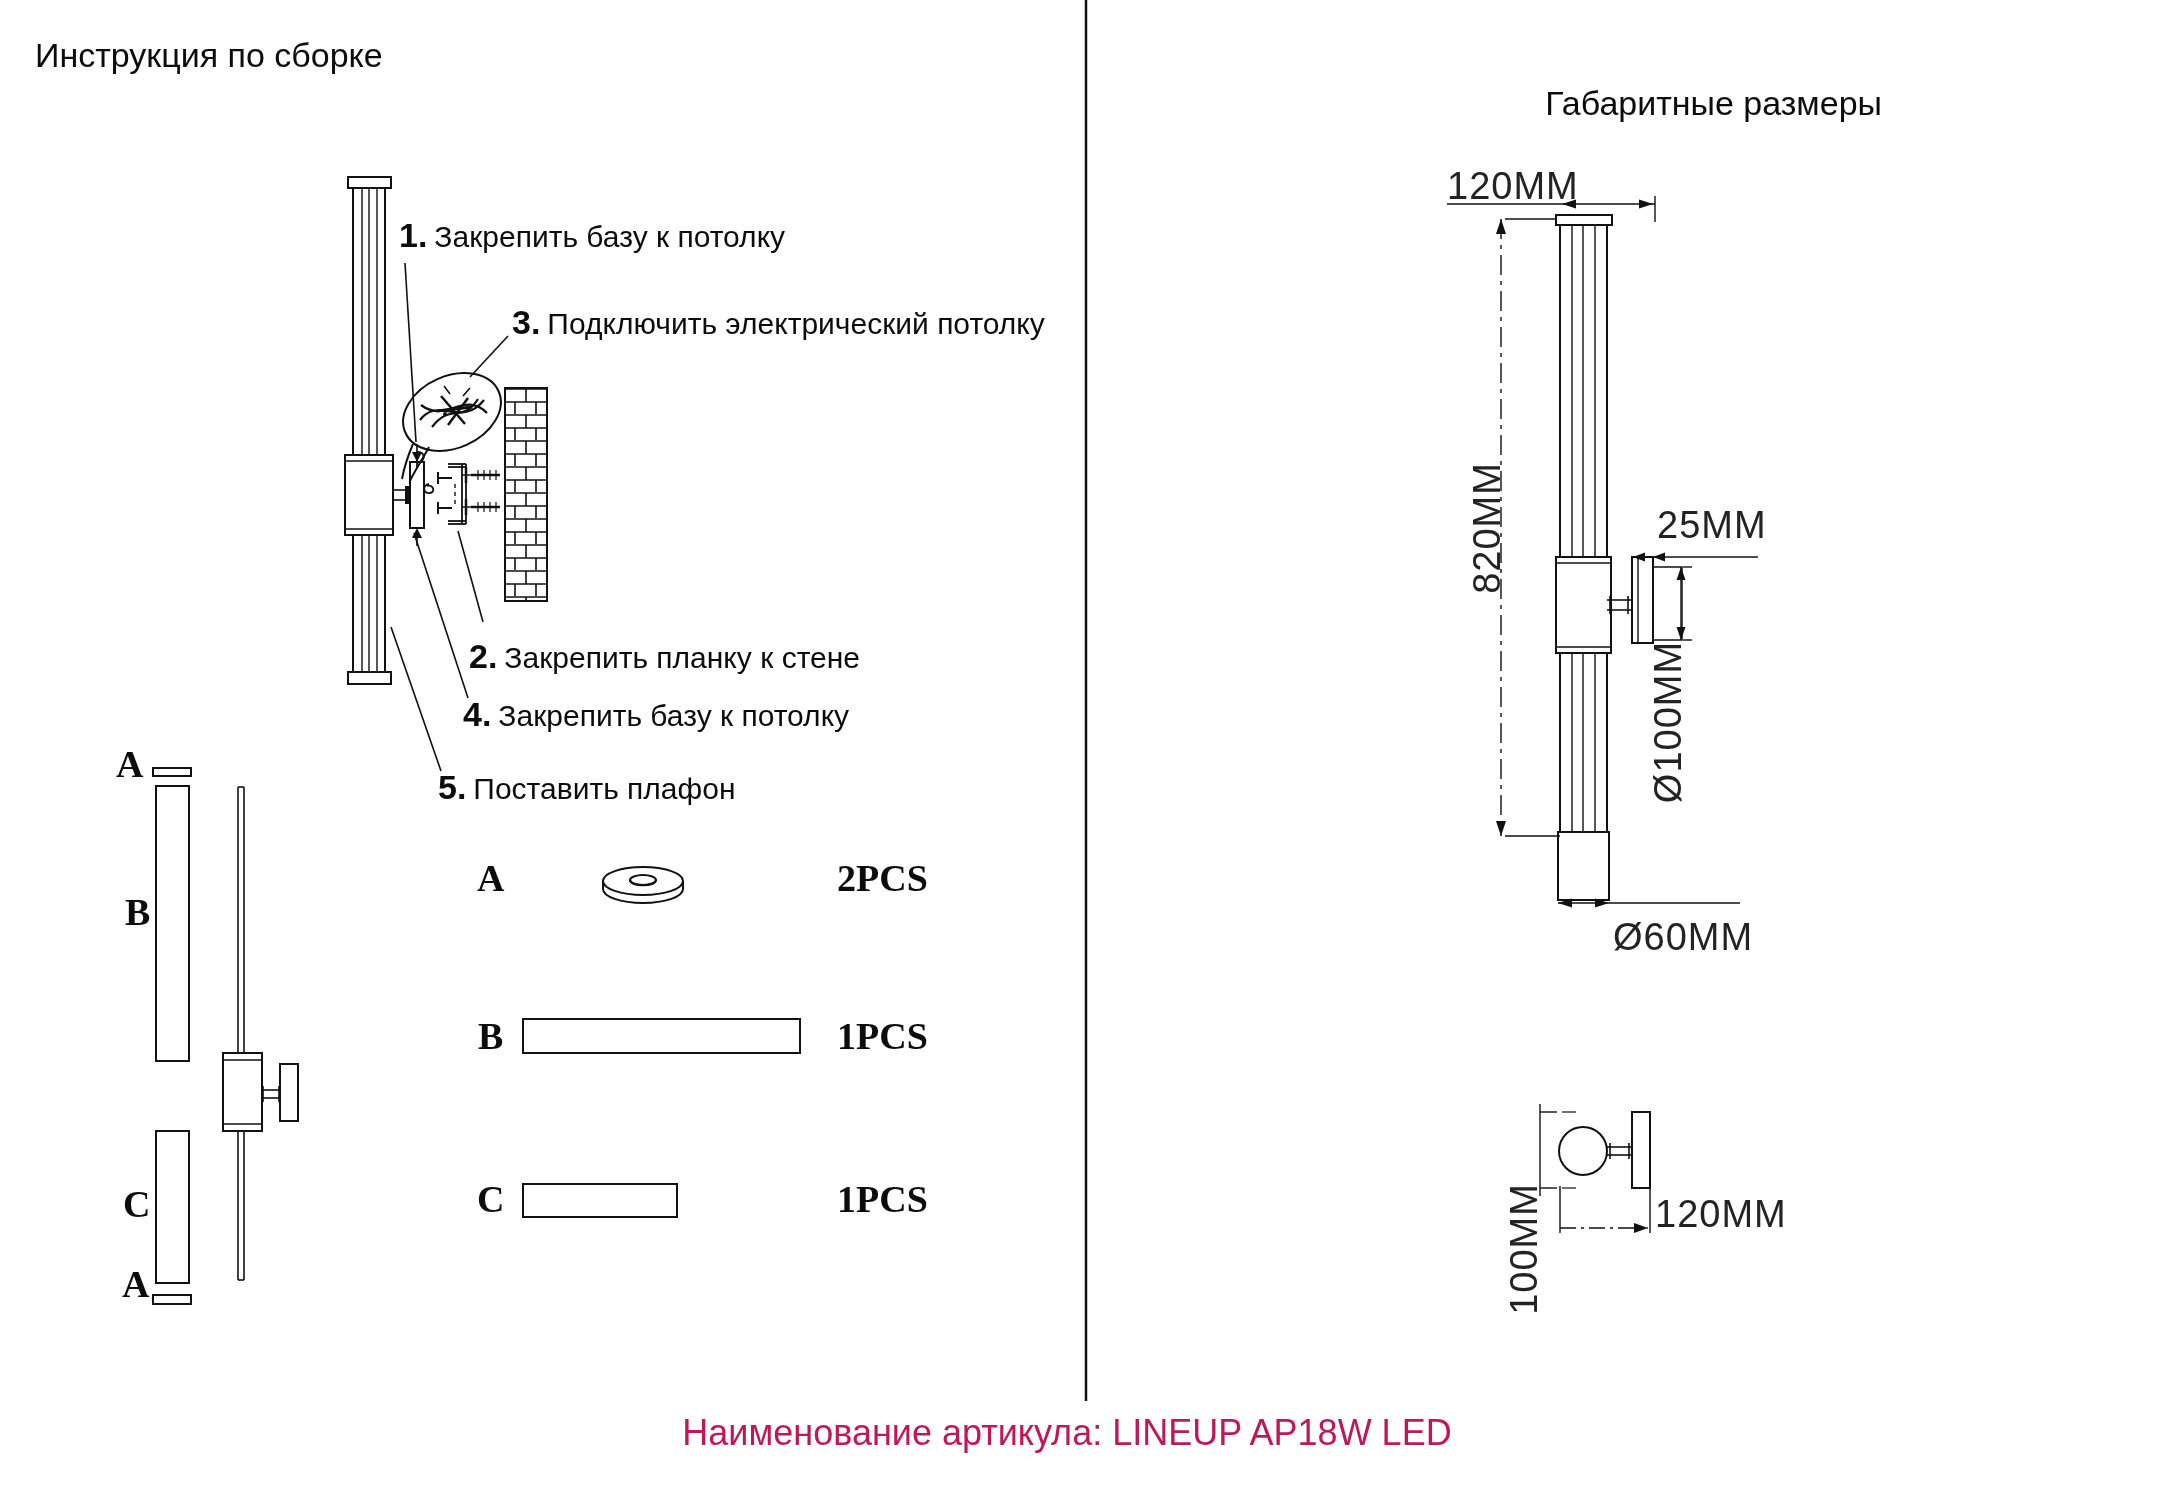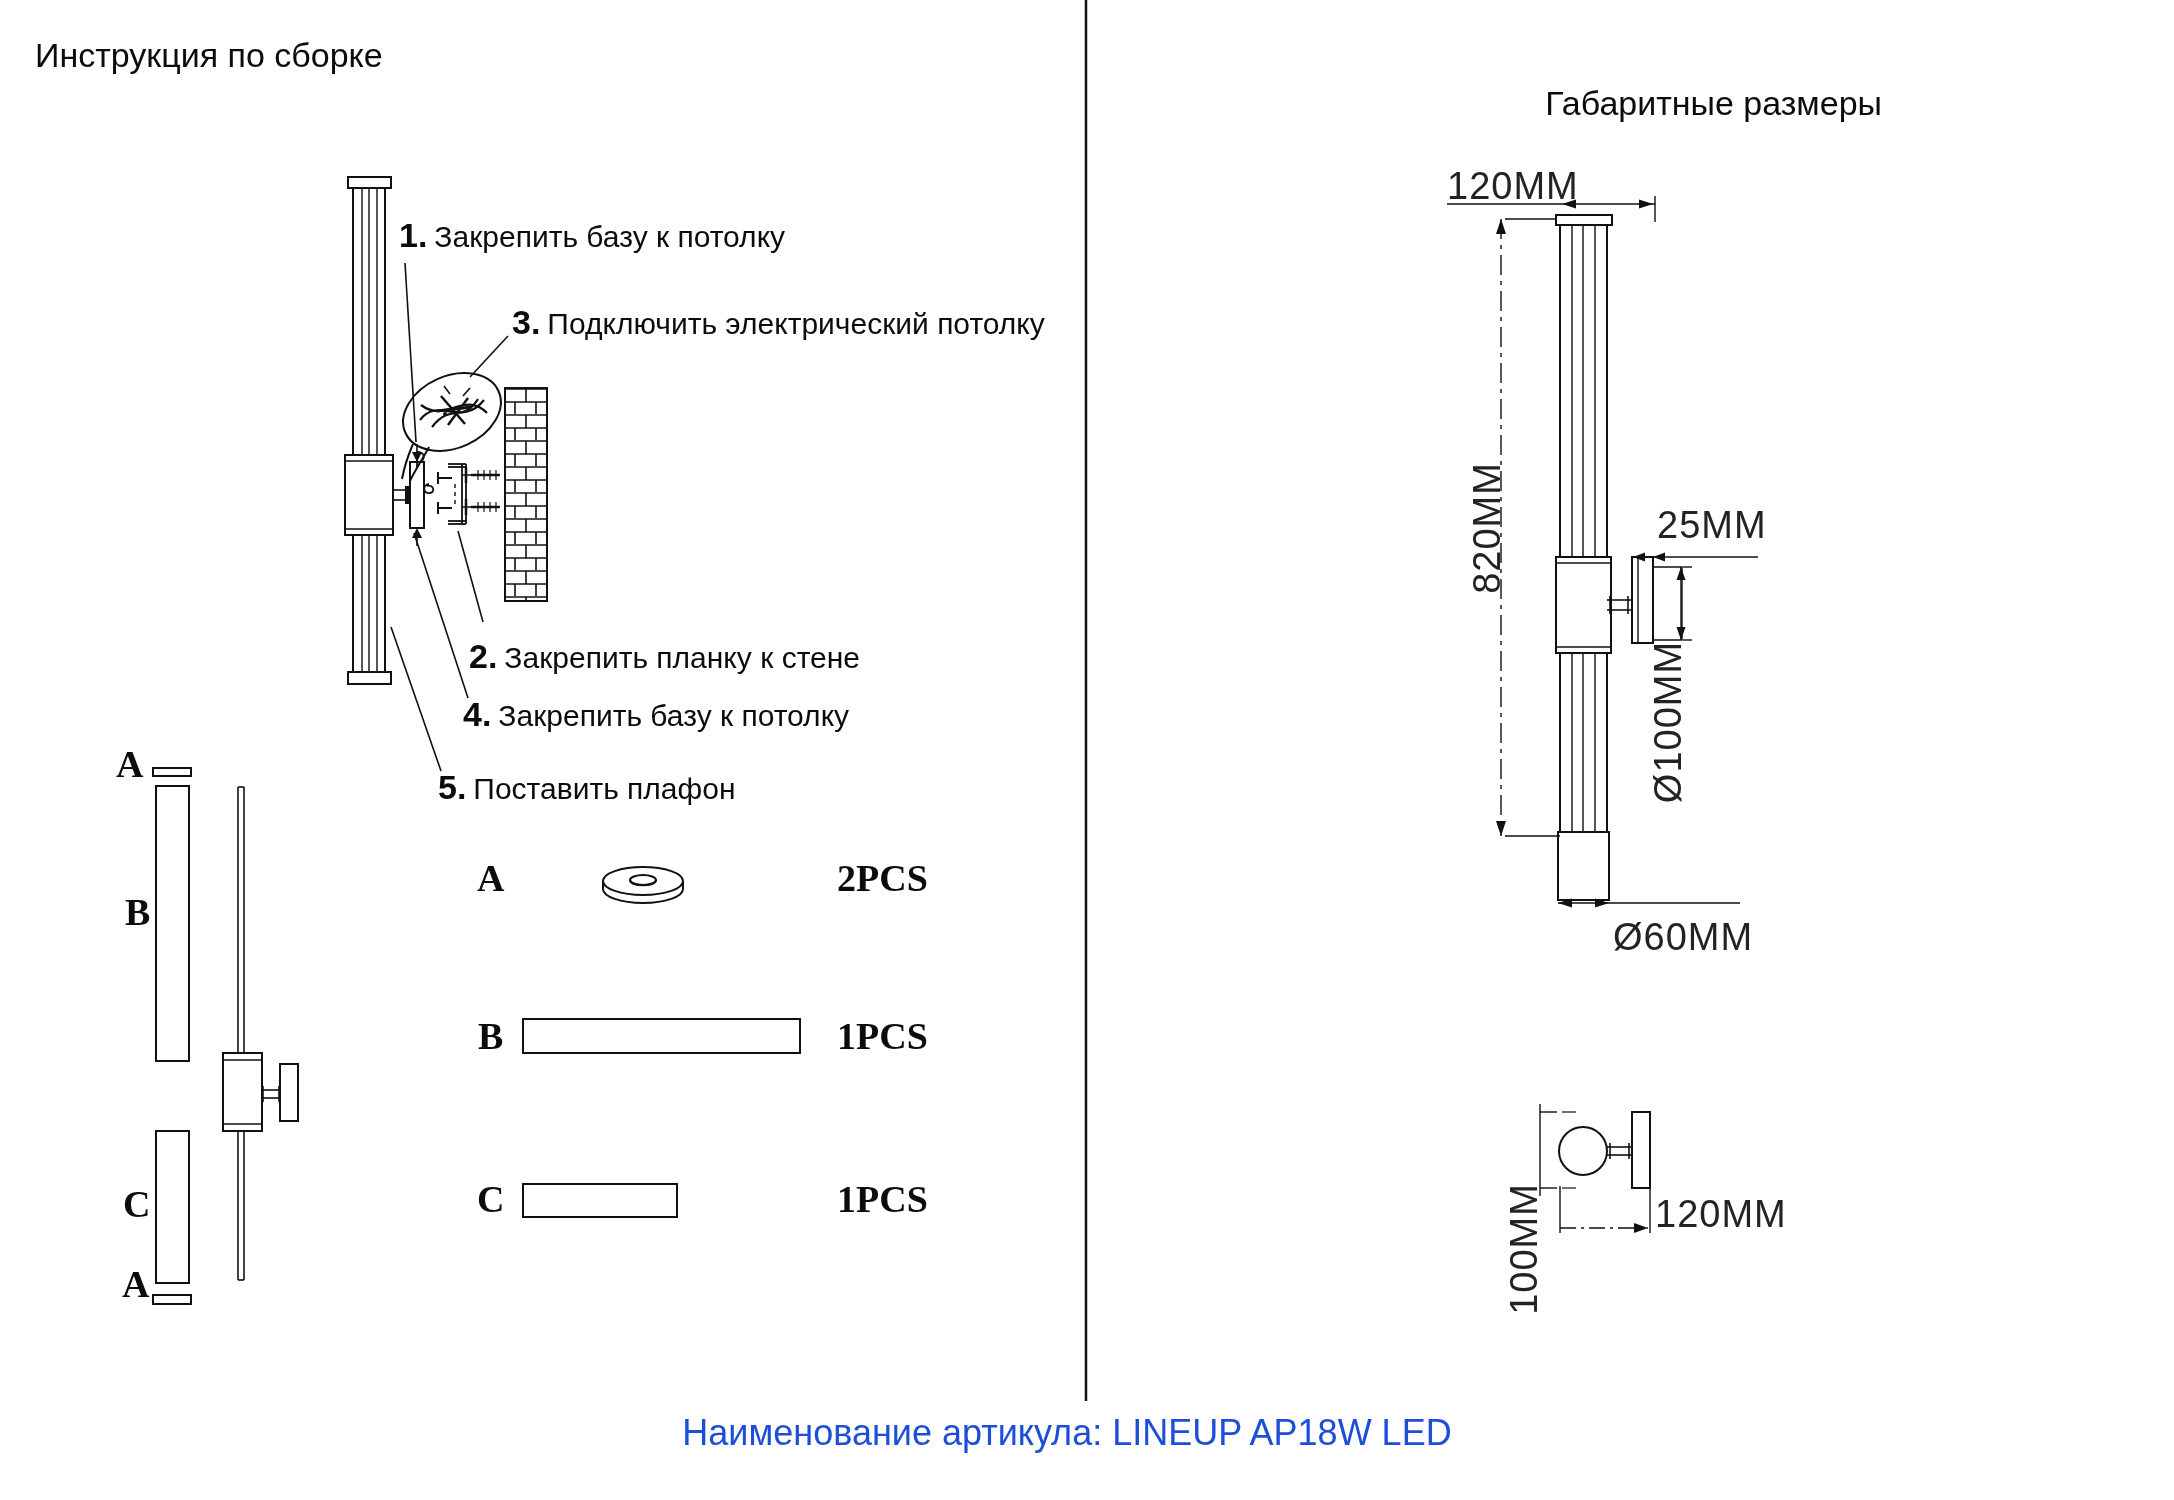--- a/index.html
+++ b/index.html
@@ -6,21 +6,21 @@
   .page{position:relative;width:1914px;height:1500px;background:#ffffff;overflow:hidden;
         font-family:"Liberation Sans",sans-serif;color:#111;}
   .abs{position:absolute;white-space:nowrap;}
   .title{font-size:34px;color:#0c0c0c;}
   .step{position:absolute;white-space:nowrap;}
   .step .num{font-weight:700;font-size:34px;color:#0c0c0c;padding-right:7px;}
   .step .txt{font-size:30px;color:#0c0c0c;}
   .serifLabel{font-family:"Liberation Serif",serif;font-weight:700;font-size:38px;color:#0c0c0c;}
   .dim{font-size:38px;color:#232323;letter-spacing:1px;font-family:"Liberation Sans",sans-serif;}
   .dim.rot{transform:translate(-50%,-50%) rotate(-90deg);}
-  .caption{font-size:36px;color:#1d4ed8;transform:translateX(-50%);}
+  .caption{font-size:36px;color:#be185d;transform:translateX(-50%);}
   svg.art{position:absolute;left:0;top:0;}
   svg.art *{vector-effect:none;}
 </style>
 </head>
 <body>
 
 <div class="page">
 
   <svg class="art" width="2174" height="1500" viewBox="0 0 2174 1500">
     <defs>

